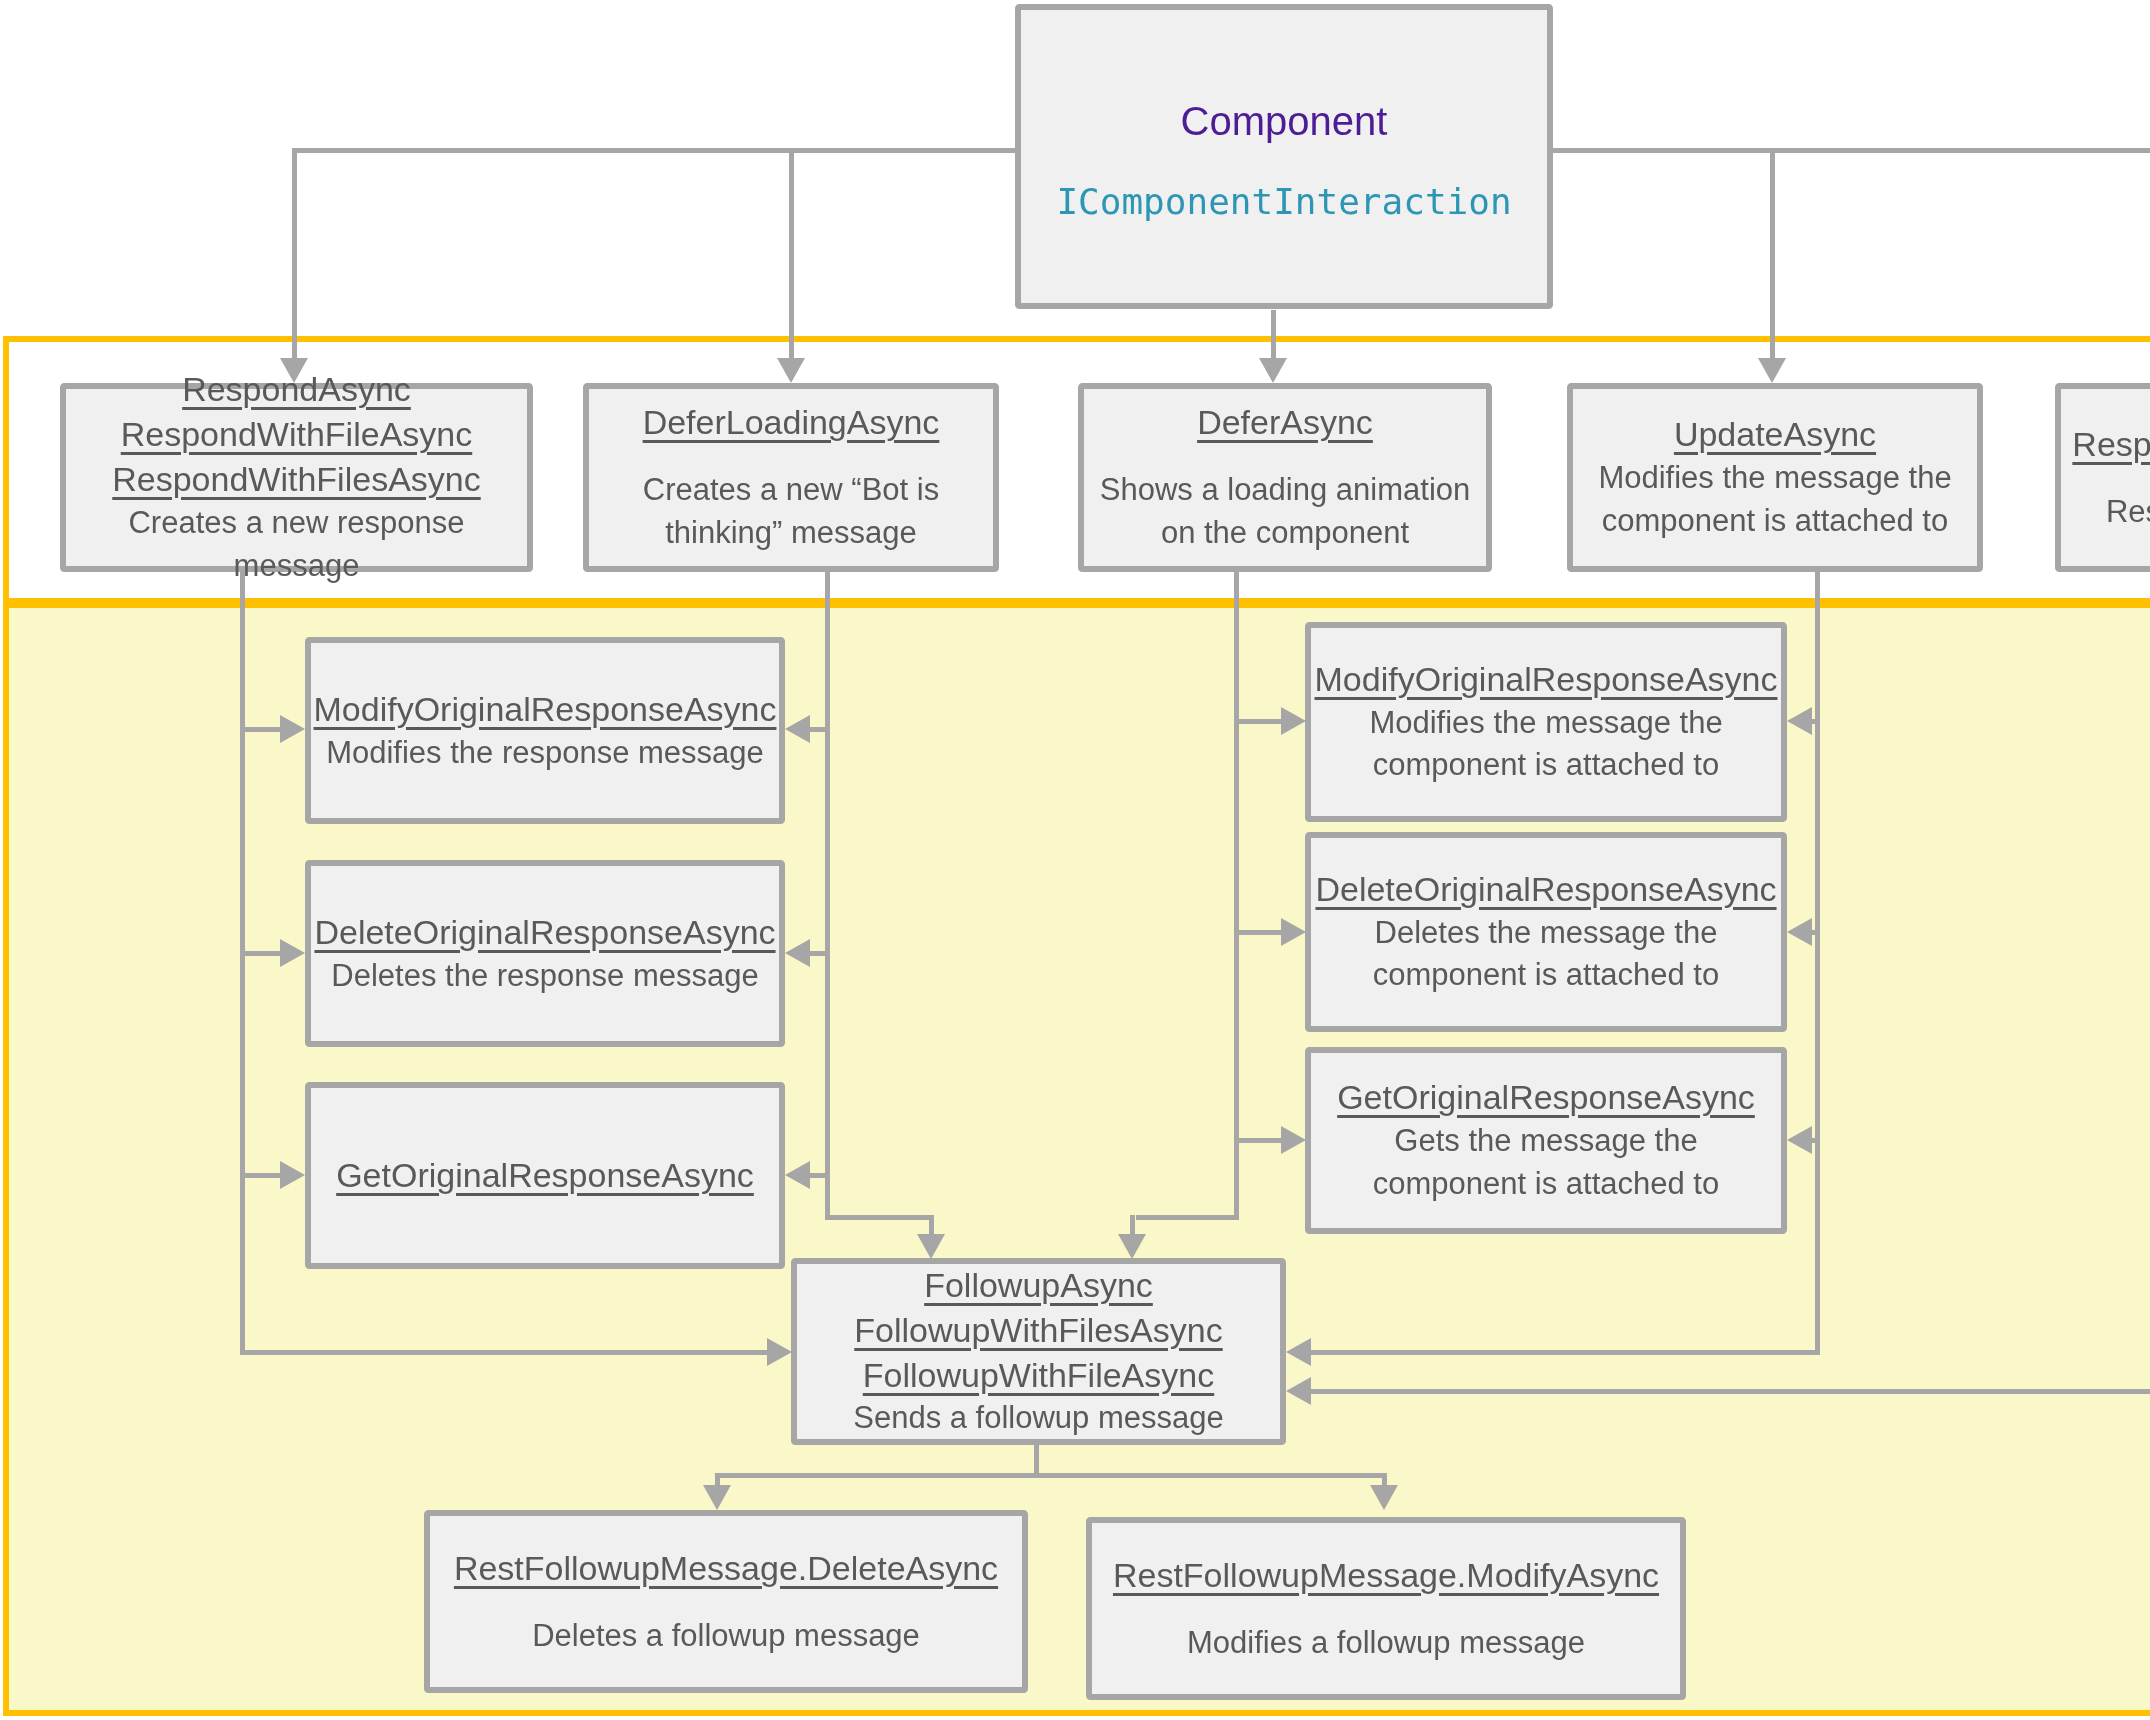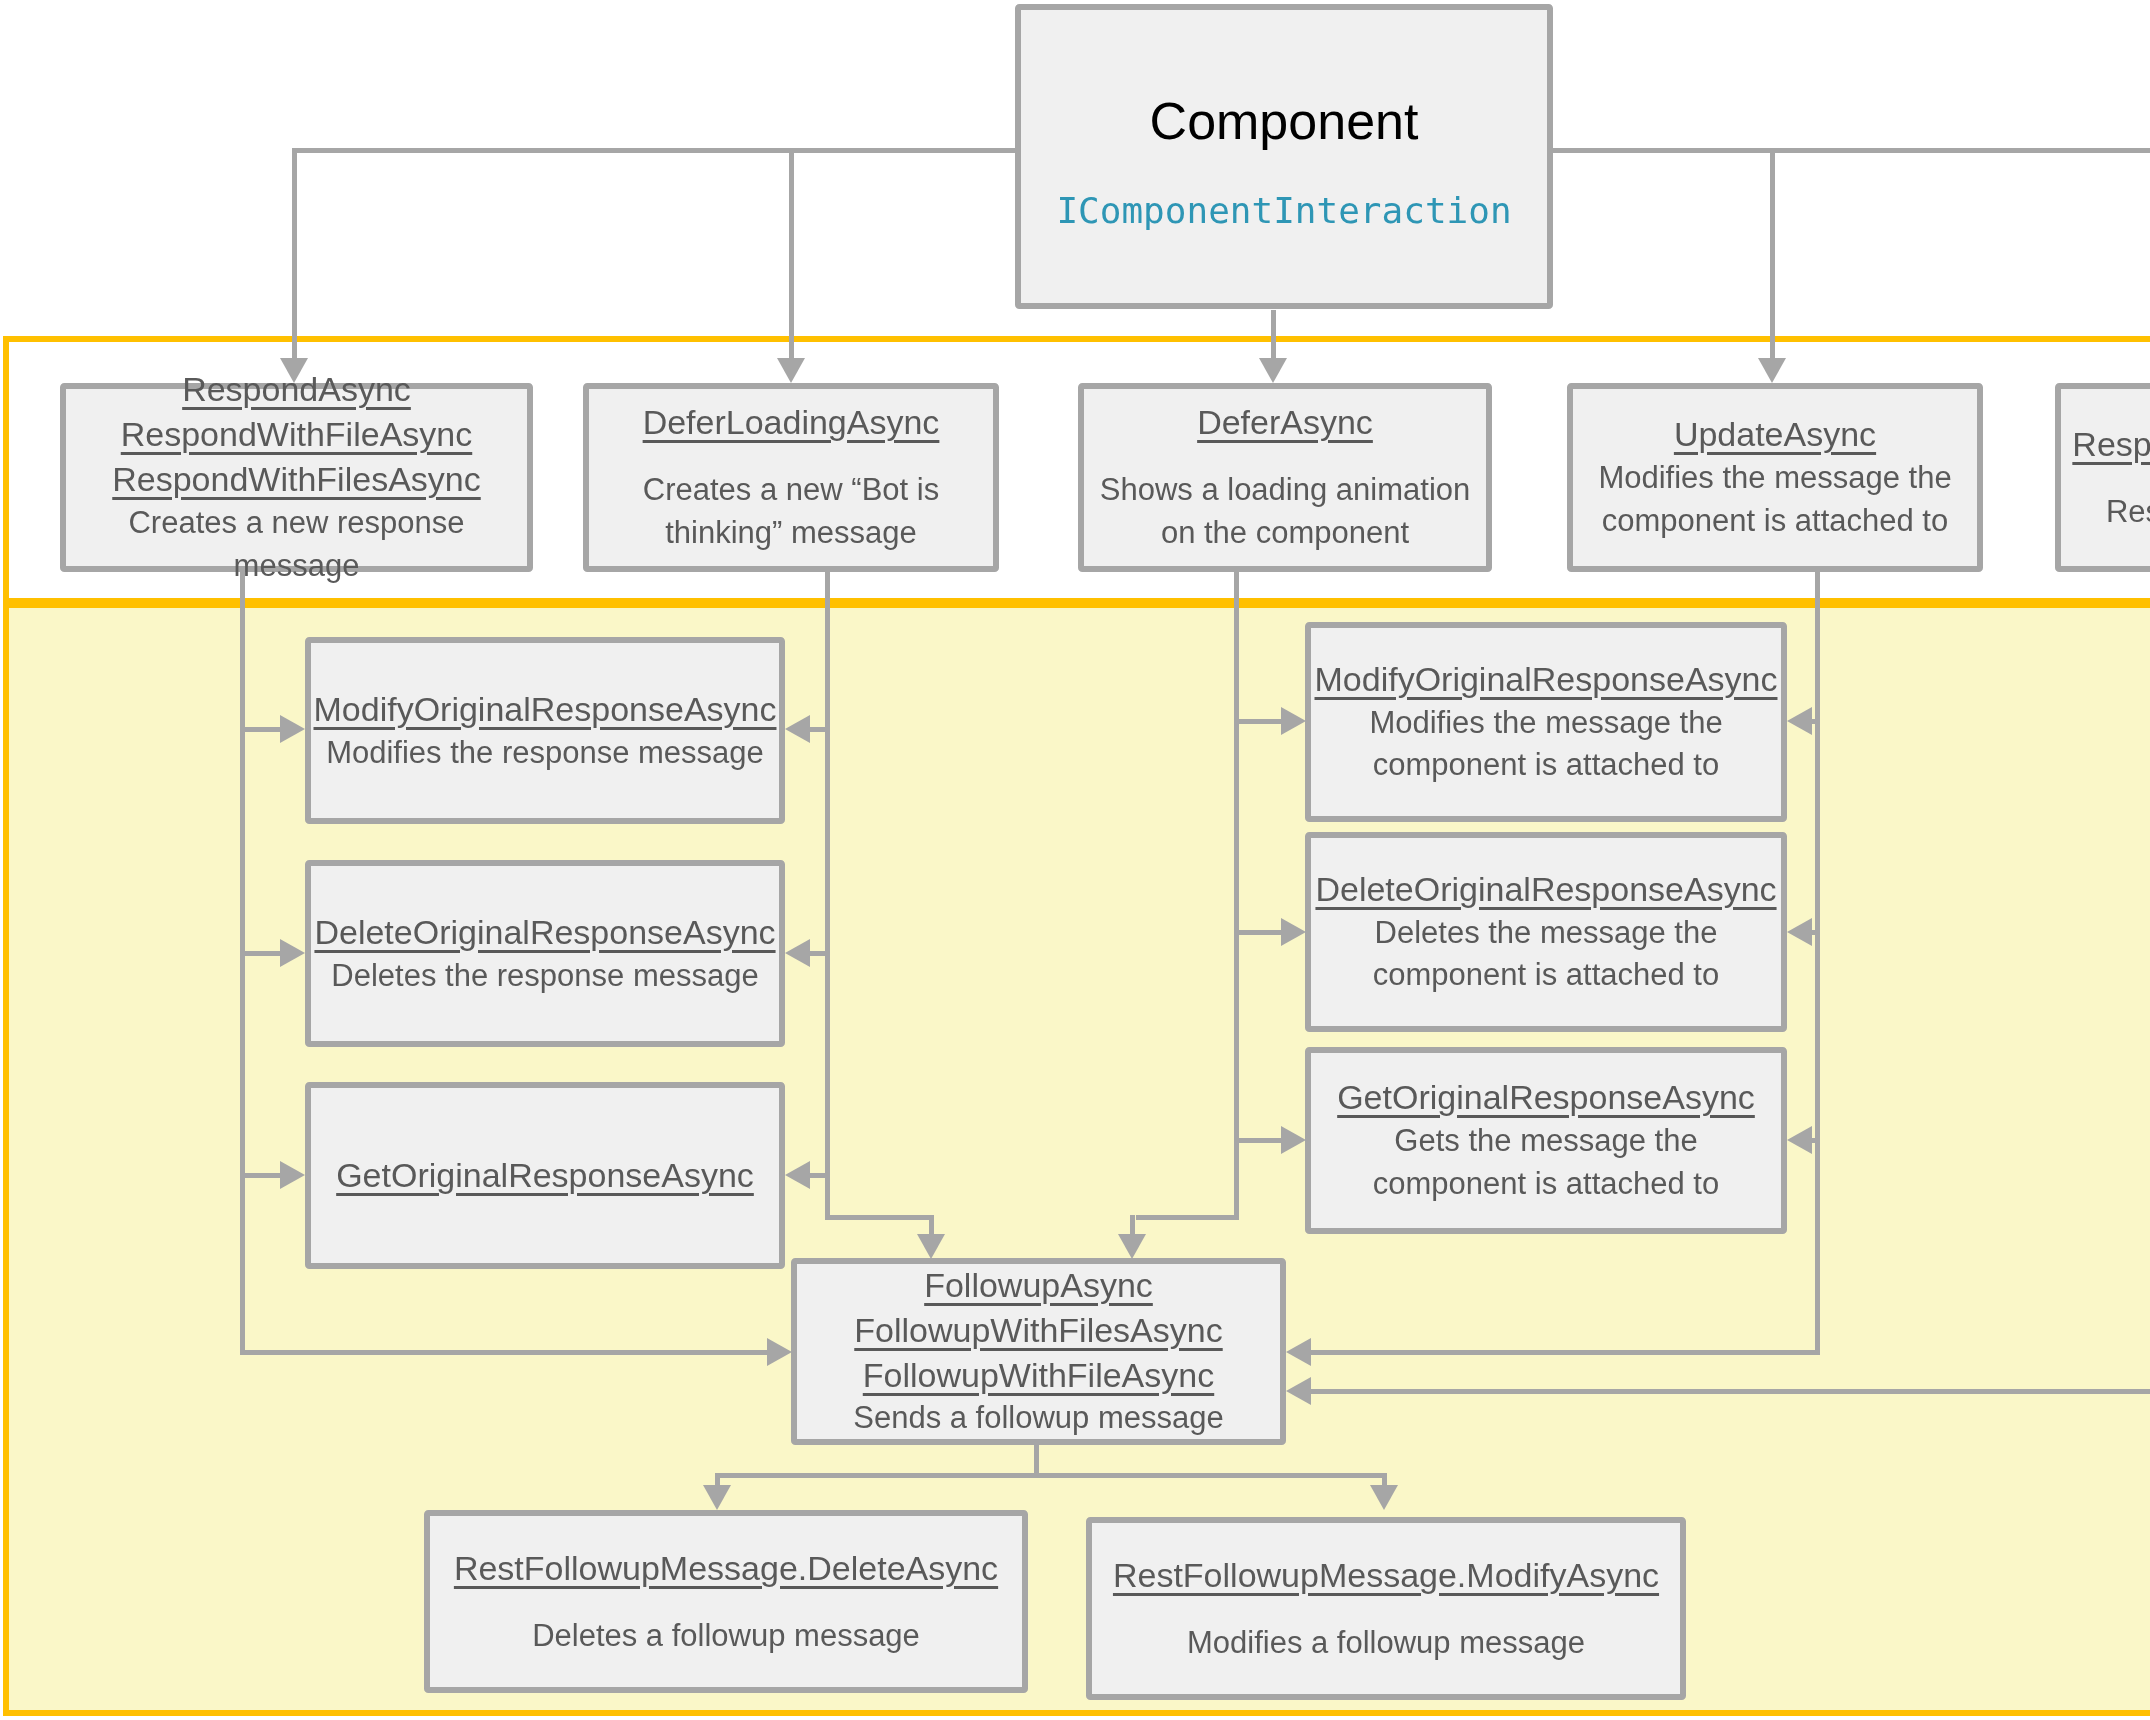--- a/index.html
+++ b/index.html
@@ -13,21 +13,21 @@
   .node{position:absolute;box-sizing:border-box;background:#F0F0F0;
         border:6.9px solid #A6A6A6;border-radius:4.3px;
         display:flex;flex-direction:column;justify-content:center;align-items:center;
         text-align:center;z-index:3;}
   .method{font-size:34px;line-height:1.32;color:#595959;
           text-decoration:underline;text-decoration-thickness:3px;text-underline-offset:6px;}
   .desc{font-size:31px;line-height:1.38;color:#595959;padding:0 14.6px;}
   .gap-top{margin-top:24px;}
   
   .top-node{left:1015px;top:4.3px;width:538px;height:305px;}
-  .top-title{font-size:52px;line-height:1.5;color:#000000;}
+  .top-title{font-size:40px;line-height:1.5;color:#4c1d95;}
   .top-sub{font-family:"DejaVu Sans Mono",monospace;font-size:36px;color:#2E96B5;margin-top:30px;}
   
   .cl{position:absolute;background:#A6A6A6;z-index:2;}
   .ar{position:absolute;width:0;height:0;z-index:2;}
   .ar-down{border-left:14.6px solid transparent;border-right:14.6px solid transparent;border-top:25px solid #A6A6A6;}
   .ar-right{border-top:14.6px solid transparent;border-bottom:14.6px solid transparent;border-left:25px solid #A6A6A6;}
   .ar-left{border-top:14.6px solid transparent;border-bottom:14.6px solid transparent;border-right:25px solid #A6A6A6;}
 </style>
 </head>
 <body>

